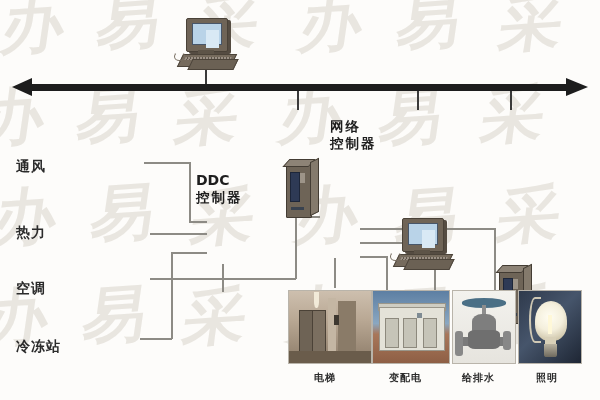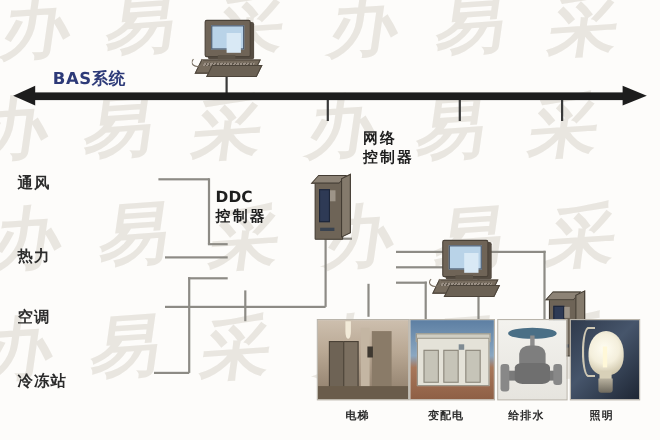--- a/index.html
+++ b/index.html
@@ -140,21 +140,20 @@
     <div class="wm" style="left:84px;top:284px">易</div>
     <div class="wm" style="left:184px;top:286px">采</div>
     <div class="wm" style="left:288px;top:284px">办</div>
     <div class="wm" style="left:388px;top:286px">易</div>
     <div class="wm" style="left:490px;top:284px">采</div>
   </div>
 
   <div id="bus"></div>
   <div class="bus-arrow" id="bus-arrow-left"></div>
   <div class="bus-arrow" id="bus-arrow-right"></div>
-  <div class="lbl" id="bas-label">BAS系统</div>
 
   <div class="wire v dark" style="left:205px;top:62px;height:26px;"></div>
   <div class="wire v dark" style="left:297px;top:88px;height:22px;"></div>
   <div class="wire v dark" style="left:417px;top:88px;height:22px;"></div>
   <div class="wire v dark" style="left:510px;top:88px;height:22px;"></div>
 
   <div class="dev pc" style="left:180px;top:18px;width:56px;height:52px;">
     <div class="mon-shell"></div>
     <div class="mon-screen">
         <div class="mon-glare"></div>

